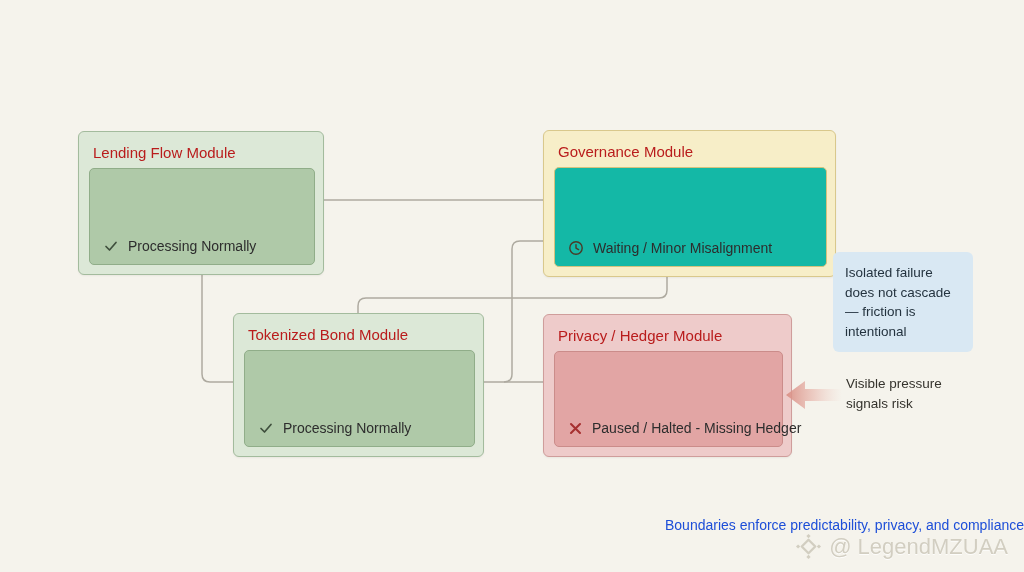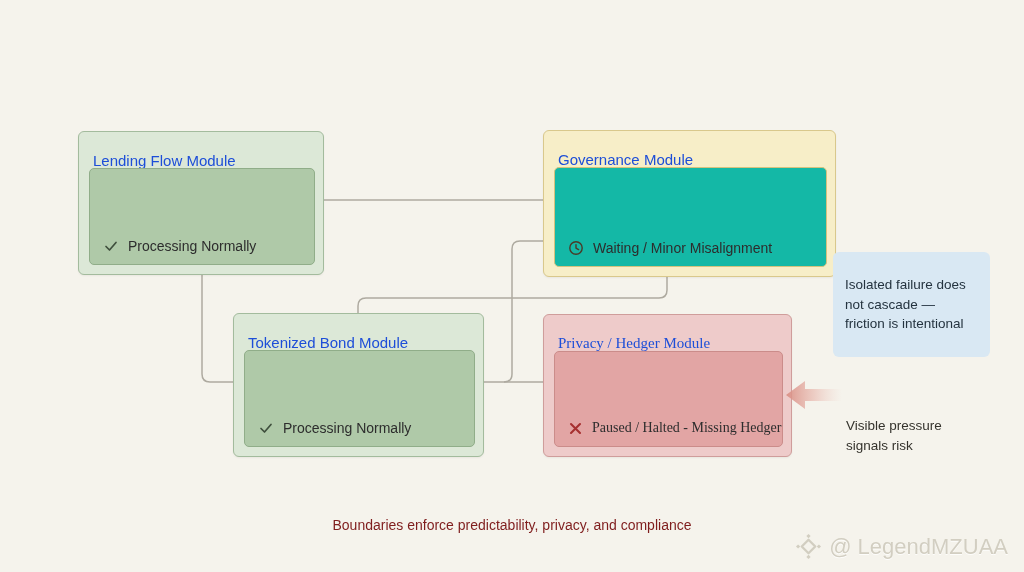--- a/index.html
+++ b/index.html
@@ -12,53 +12,53 @@
   .title{
     position:absolute;top:44px;left:0;width:100%;
     text-align:center;font-size:27px;font-weight:500;
     color:#1a1a1a;letter-spacing:.2px;
   }
   .module{
     position:absolute;border-radius:6px;border:1px solid;
     box-shadow:0 1px 2px rgba(0,0,0,.05);
   }
   .module .mod-header{
-    position:absolute;top:20px;left:14px;right:10px;
-    font-size:15px;color:#1d4ed8;white-space:nowrap;overflow:hidden;
+    position:absolute;top:12px;left:14px;right:10px;
+    font-size:15px;color:#b91c1c;white-space:nowrap;overflow:hidden;
   }
   .module .inner{
     position:absolute;left:10px;right:8px;top:36px;bottom:9px;
     border-radius:5px;border:1px solid;
   }
   .status{
     position:absolute;left:13px;bottom:10px;
     display:flex;align-items:center;gap:9px;
     font-size:14px;color:#2d2d2d;white-space:nowrap;
   }
   .status svg{flex:0 0 auto;display:block;}
   
   .green{background:#dce8d7;border-color:#a3bb9d;}
   .green .inner{background:#afc9a8;border-color:#90ad89;padding-left:8px;}
   .yellow{background:#f7eec8;border-color:#d9c88c;}
   .yellow .inner{background:#14b8a6;border-color:#d5c27e;}
   .red{background:#eecbca;border-color:#cf9d9b;}
   .red .inner{background:#e2a5a4;border-color:#cb8c8a;}
   .note{
-    position:absolute;left:833px;top:252px;width:157px;
-    background:#d9e8f3;border-radius:6px;padding:23px 12px;
+    position:absolute;left:833px;top:252px;width:140px;
+    background:#d9e8f3;border-radius:6px;padding:11px 12px;
     font-size:13.5px;line-height:1.45;color:#24333f;
     box-sizing:border-box;
   }
   .pressure-label{
     position:absolute;left:846px;top:374px;width:115px;
-    font-size:13.5px;line-height:1.45;color:#35332d;margin-top:42px;
+    font-size:13.5px;line-height:1.45;color:#35332d;
   }
   .caption{
     position:absolute;top:517px;left:0;width:100%;
-    text-align:center;font-size:14px;color:#7f1d1d;
+    text-align:right;font-size:14px;color:#1d4ed8;
   }
   .watermark{
     position:absolute;top:533px;right:16px;
     display:flex;align-items:center;gap:7px;
     font-size:22px;color:#d2cec1;
     text-shadow:0 1px 0 rgba(255,255,255,.8);
     justify-content:flex-end;
   }
   .svg-layer{position:absolute;left:0;top:0;pointer-events:none;}
 </style>
@@ -108,21 +108,21 @@
     <div class="inner">
       <div class="status">
         <svg width="16" height="16" viewBox="0 0 16 16">
           <path d="M3,8.5 L6.5,12 L13,4.5" fill="none" stroke="#3f4f3d" stroke-width="1.7" stroke-linecap="round" stroke-linejoin="round"></path>
         </svg>
         <span>Processing Normally</span>
       </div>
     </div>
   </div>
 
-  <div class="module red" style="left:543px;top:314px;width:247px;height:141px;font-family:Liberation Serif, serif;">
+  <div class="module red" style="left:543px;top:314px;width:247px;height:141px;">
     <div class="mod-header">Privacy / Hedger Module</div>
     <div class="inner">
       <div class="status">
         <svg width="15" height="15" viewBox="0 0 16 16">
           <path d="M3.2,3.2 L12.8,12.8 M12.8,3.2 L3.2,12.8" fill="none" stroke="#a63030" stroke-width="2.2" stroke-linecap="round"></path>
         </svg>
         <span>Paused / Halted - Missing Hedger</span>
       </div>
     </div>
   </div>

